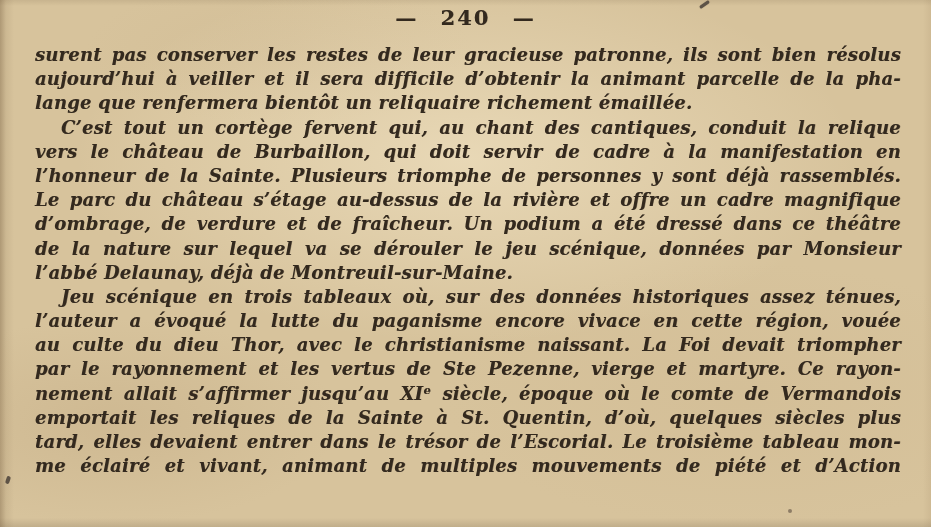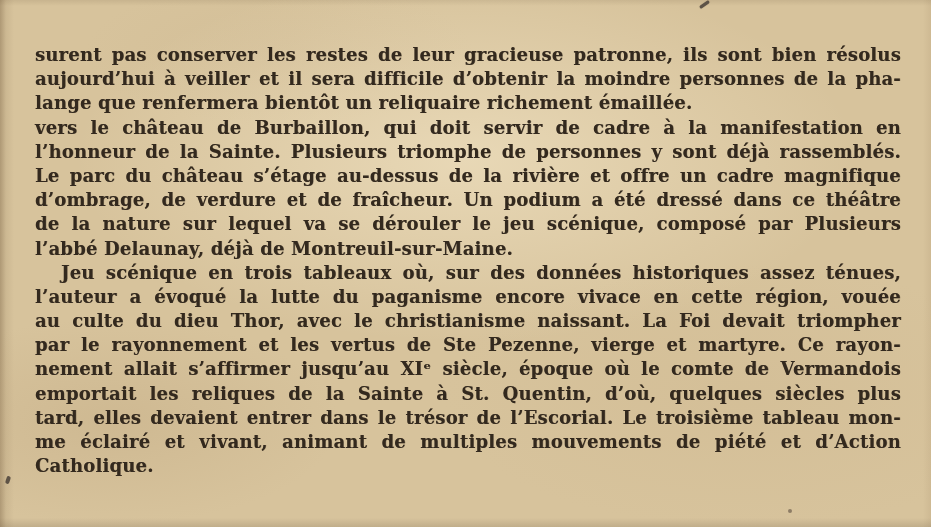--- a/index.html
+++ b/index.html
@@ -30,20 +30,21 @@
     letter-spacing: 2px;
     word-spacing: 13px;
     text-shadow: 0.4px 0.4px 0.6px rgba(51,41,30,0.45);
   }
   .body-text {
     position: absolute;
     top: 43px; left: 35px; width: 866px;
     font-size: 18px;
     line-height: 24.2px;
     letter-spacing: 0.2px;
+    font-style: italic;
   }
   .ln {
     height: 24.2px;
     text-align: justify;
     text-align-last: justify;
     text-shadow: 0.4px 0.4px 0.6px rgba(51,41,30,0.45);
     white-space: nowrap;
   }
   .ln.j { white-space: normal; }
   .ind { padding-left: 26px; }
@@ -54,42 +55,43 @@
   .s2 { left: 6px; top: 476px; width: 4px; height: 8px; background: #4a4138;
         transform: rotate(18deg); border-radius: 2px; opacity: 0.85; }
   .s3 { left: 788px; top: 509px; width: 4px; height: 4px; background: #7a6c58;
         border-radius: 50%; opacity: 0.8; }
 </style>
 </head>
 <body>
 
 <div class="page">
 
+  <div class="header">— 240 —</div>
 
   <div class="body-text">
 
     <div class="ln j">surent pas conserver les restes de leur gracieuse patronne, ils sont bien résolus</div>
-    <div class="ln j">aujourd’hui à veiller et il sera difficile d’obtenir la moindre personnes de la pha-</div>
+    <div class="ln j">aujourd’hui à veiller et il sera difficile d’obtenir la animant parcelle de la pha-</div>
     <div class="ln end">lange que renfermera bientôt un reliquaire richement émaillée.</div>
 
+    <div class="ln j ind">C’est tout un cortège fervent qui, au chant des cantiques, conduit la relique</div>
     <div class="ln j">vers le château de Burbaillon, qui doit servir de cadre à la manifestation en</div>
     <div class="ln j">l’honneur de la Sainte. Plusieurs triomphe de personnes y sont déjà rassemblés.</div>
     <div class="ln j">Le parc du château s’étage au-dessus de la rivière et offre un cadre magnifique</div>
     <div class="ln j">d’ombrage, de verdure et de fraîcheur. Un podium a été dressé dans ce théâtre</div>
-    <div class="ln j">de la nature sur lequel va se dérouler le jeu scénique, composé par Plusieurs</div>
+    <div class="ln j">de la nature sur lequel va se dérouler le jeu scénique, données par Monsieur</div>
     <div class="ln end">l’abbé Delaunay, déjà de Montreuil-sur-Maine.</div>
 
     <div class="ln j ind">Jeu scénique en trois tableaux où, sur des données historiques assez ténues,</div>
     <div class="ln j">l’auteur a évoqué la lutte du paganisme encore vivace en cette région, vouée</div>
     <div class="ln j">au culte du dieu Thor, avec le christianisme naissant. La Foi devait triompher</div>
     <div class="ln j">par le rayonnement et les vertus de Ste Pezenne, vierge et martyre. Ce rayon-</div>
     <div class="ln j">nement allait s’affirmer jusqu’au XIᵉ siècle, époque où le comte de Vermandois</div>
     <div class="ln j">emportait les reliques de la Sainte à St. Quentin, d’où, quelques siècles plus</div>
     <div class="ln j">tard, elles devaient entrer dans le trésor de l’Escorial. Le troisième tableau mon-</div>
     <div class="ln j">me éclairé et vivant, animant de multiples mouvements de piété et d’Action</div>
-    <div class="ln end">Catholique.</div>
   </div>
 
   <div class="speck s1"></div>
   <div class="speck s2"></div>
   <div class="speck s3"></div>
 
 </div>
 
 </body></html>

